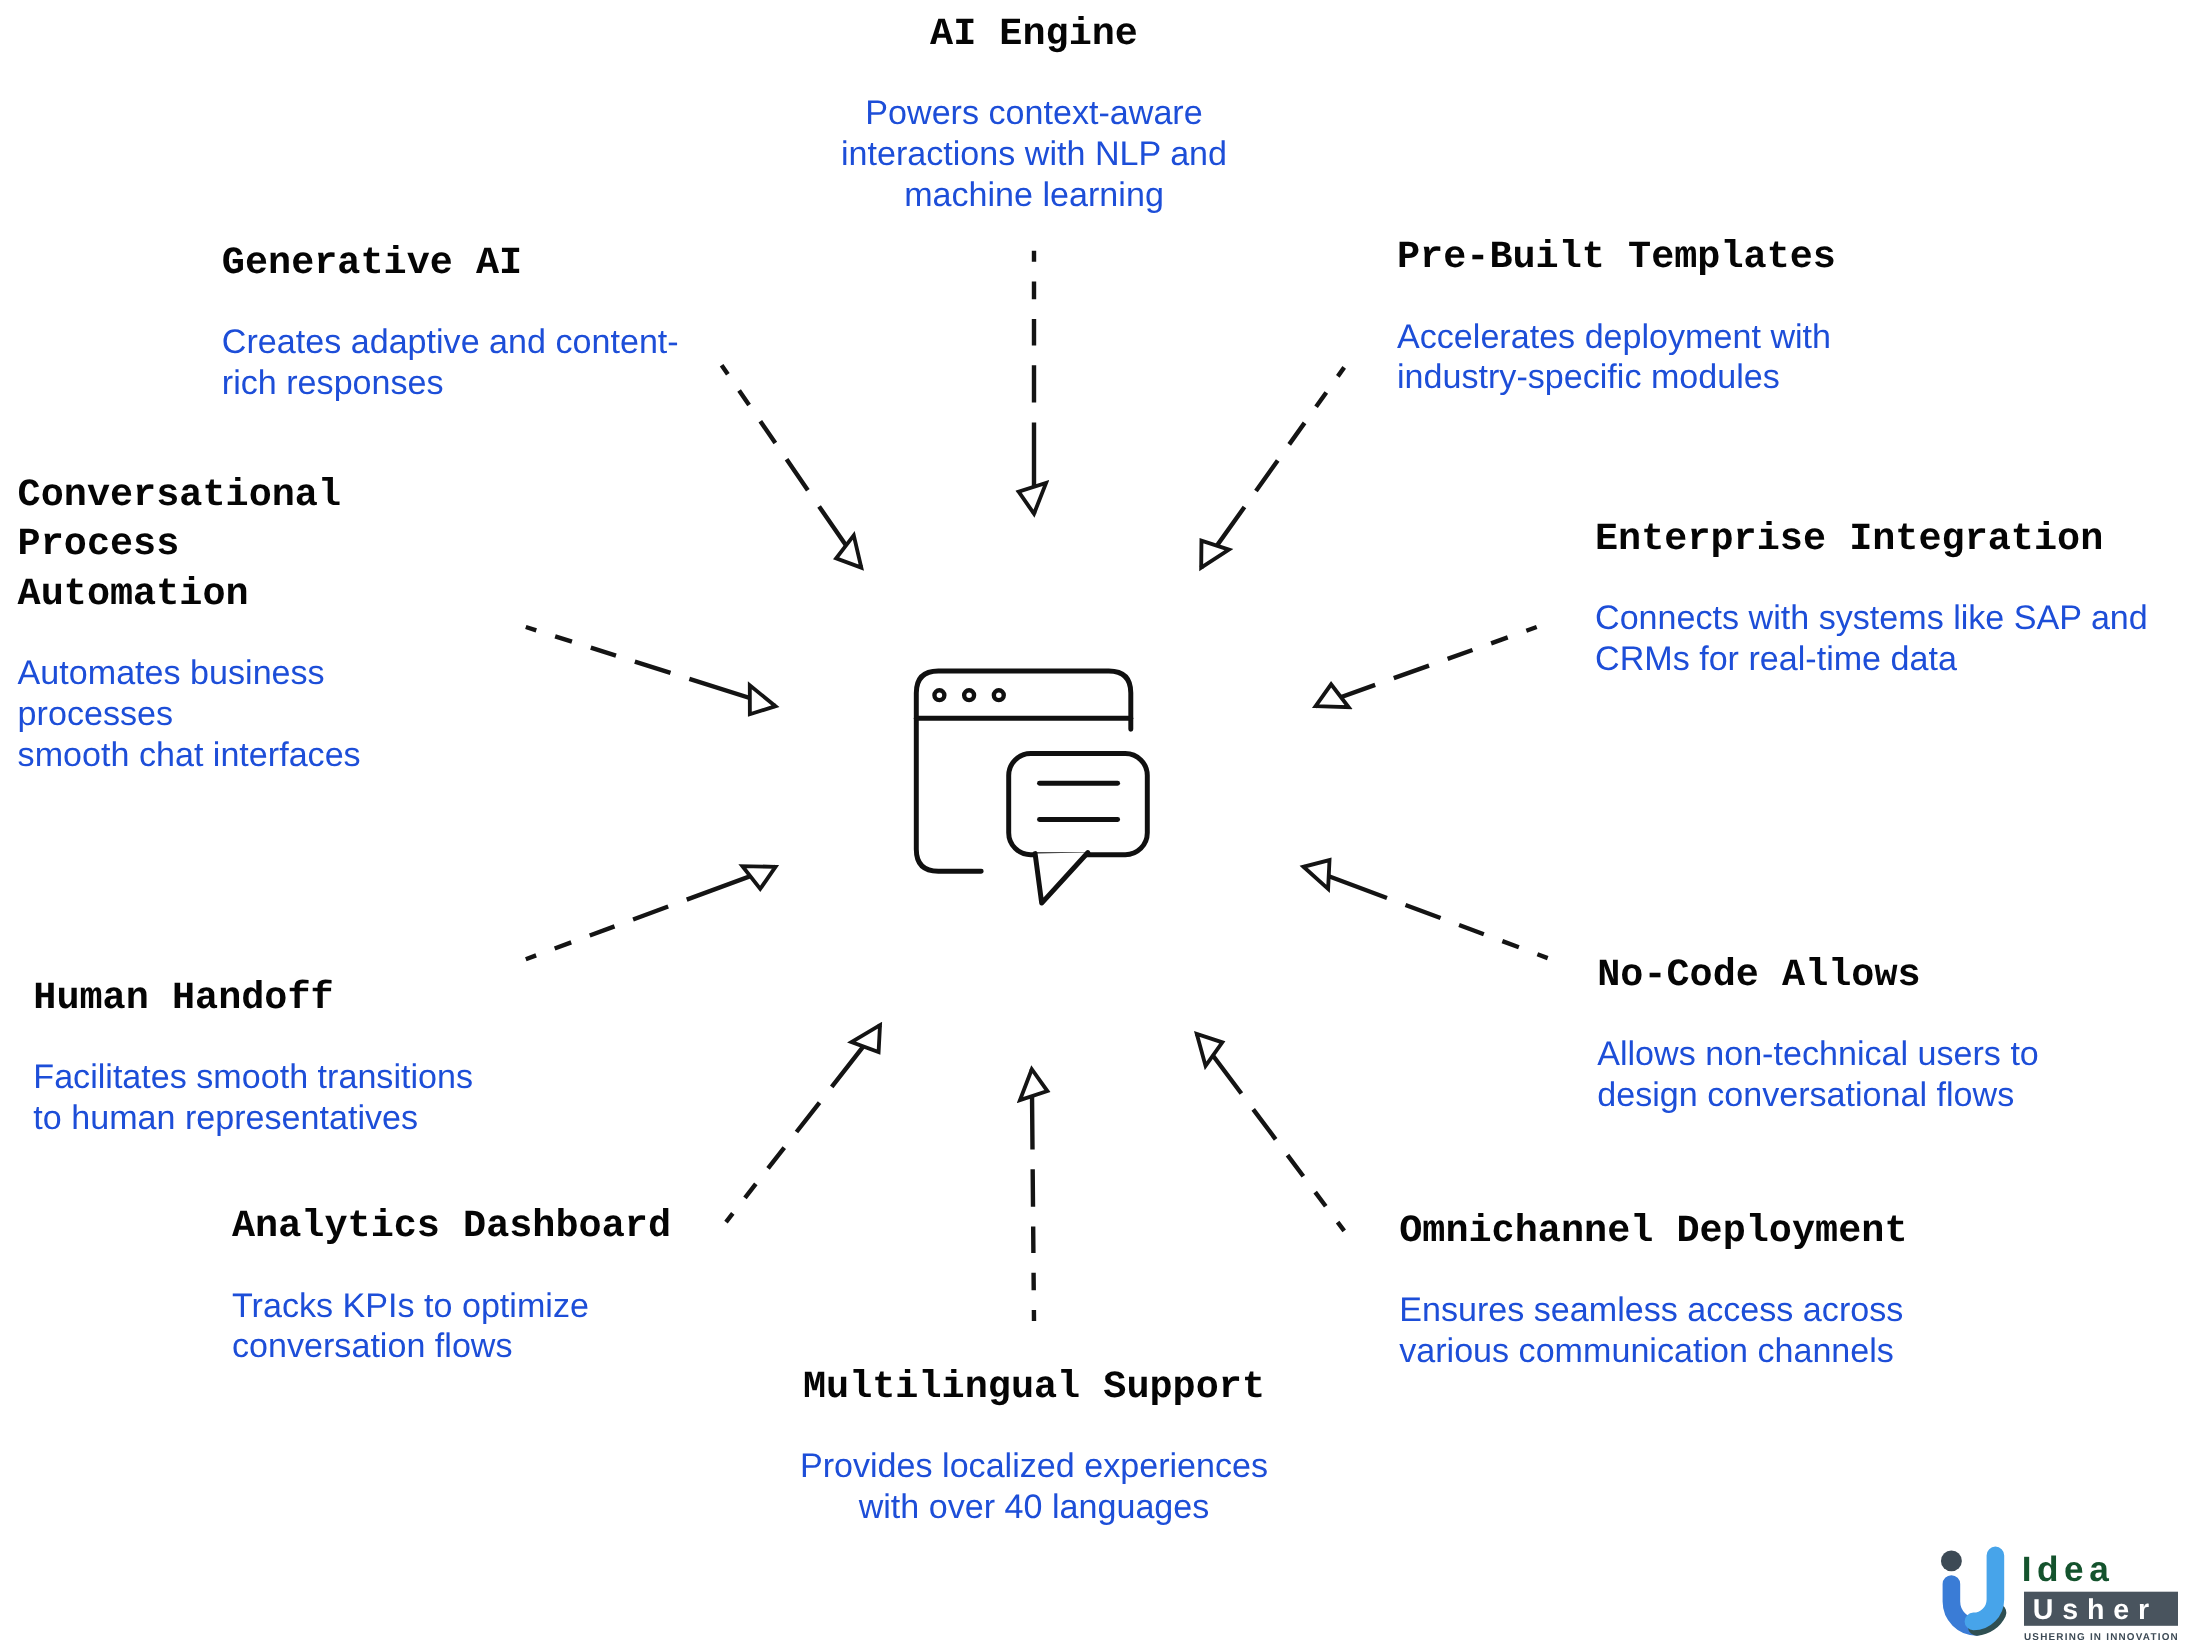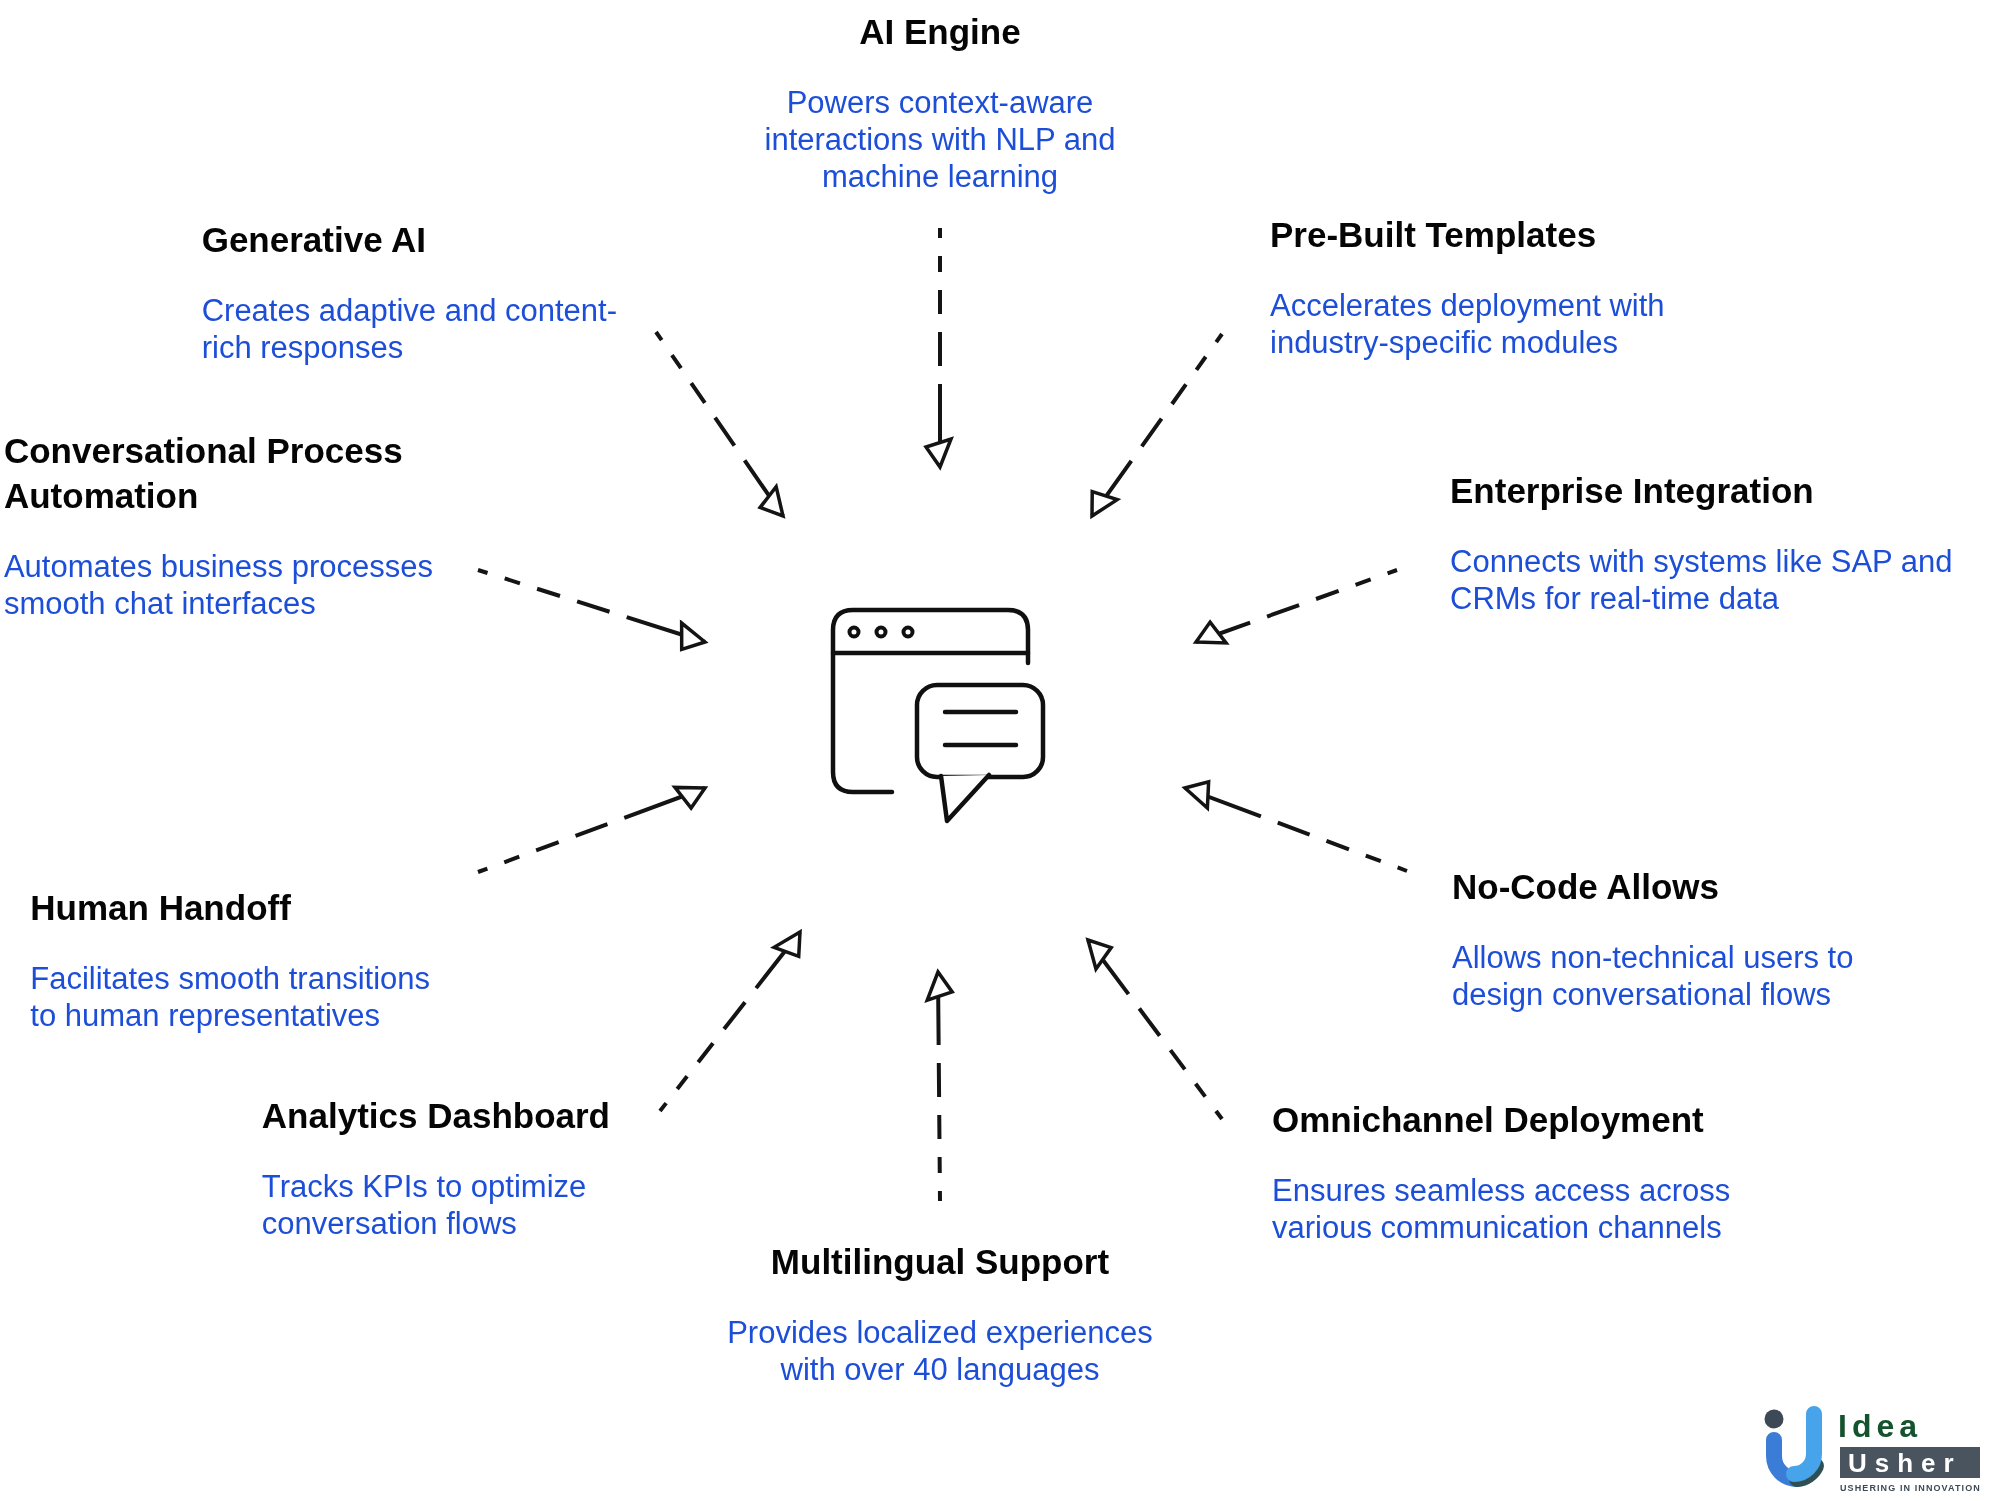--- a/index.html
+++ b/index.html
@@ -4,34 +4,34 @@
 <style>
   html,body{margin:0;padding:0;background:#fff;}
   #canvas{
     position:relative;width:1997px;height:1501px;background:#ffffff;
     font-family:"Liberation Sans", sans-serif;overflow:hidden;
   }
   #diagram-svg{position:absolute;left:0;top:0;}
   .feature{position:absolute;}
   .feature .title{
     font-size:35px;font-weight:700;color:#050505;line-height:45px;
-    white-space:pre-line;margin:0;
+    white-space:pre-line;margin:0;font-family:Liberation Mono, monospace;
   }
   .feature .desc{
     font-size:31px;font-weight:400;color:#1d4ed8;line-height:37px;
     white-space:pre-line;margin:30px 0 0 0;
   }
   .align-right{text-align:left;}
   .align-left{text-align:left;}
   .align-center{text-align:center;transform:translateX(-50%);}
   
   #f-ai{left:940px;top:9px;}
   #f-generative{right:1380px;top:217px;}
   #f-prebuilt{left:1270px;top:212px;}
-  #f-conv{right:1564px;top:428px;}
+  #f-conv{right:1564px;top:428px;margin-left:16px;}
   #f-enterprise{left:1450px;top:468px;}
   #f-human{right:1567px;top:861px;margin-top:24px;}
   #f-nocode{left:1452px;top:864px;}
   #f-analytics{right:1387px;top:1093px;}
   #f-omni{left:1272px;top:1097px;}
   #f-multilingual{left:940px;top:1239px;}
 
   
   #logo{position:absolute;left:1752px;top:1402px;width:240px;height:100px;}
   #logo svg{position:absolute;left:0;top:0;}

